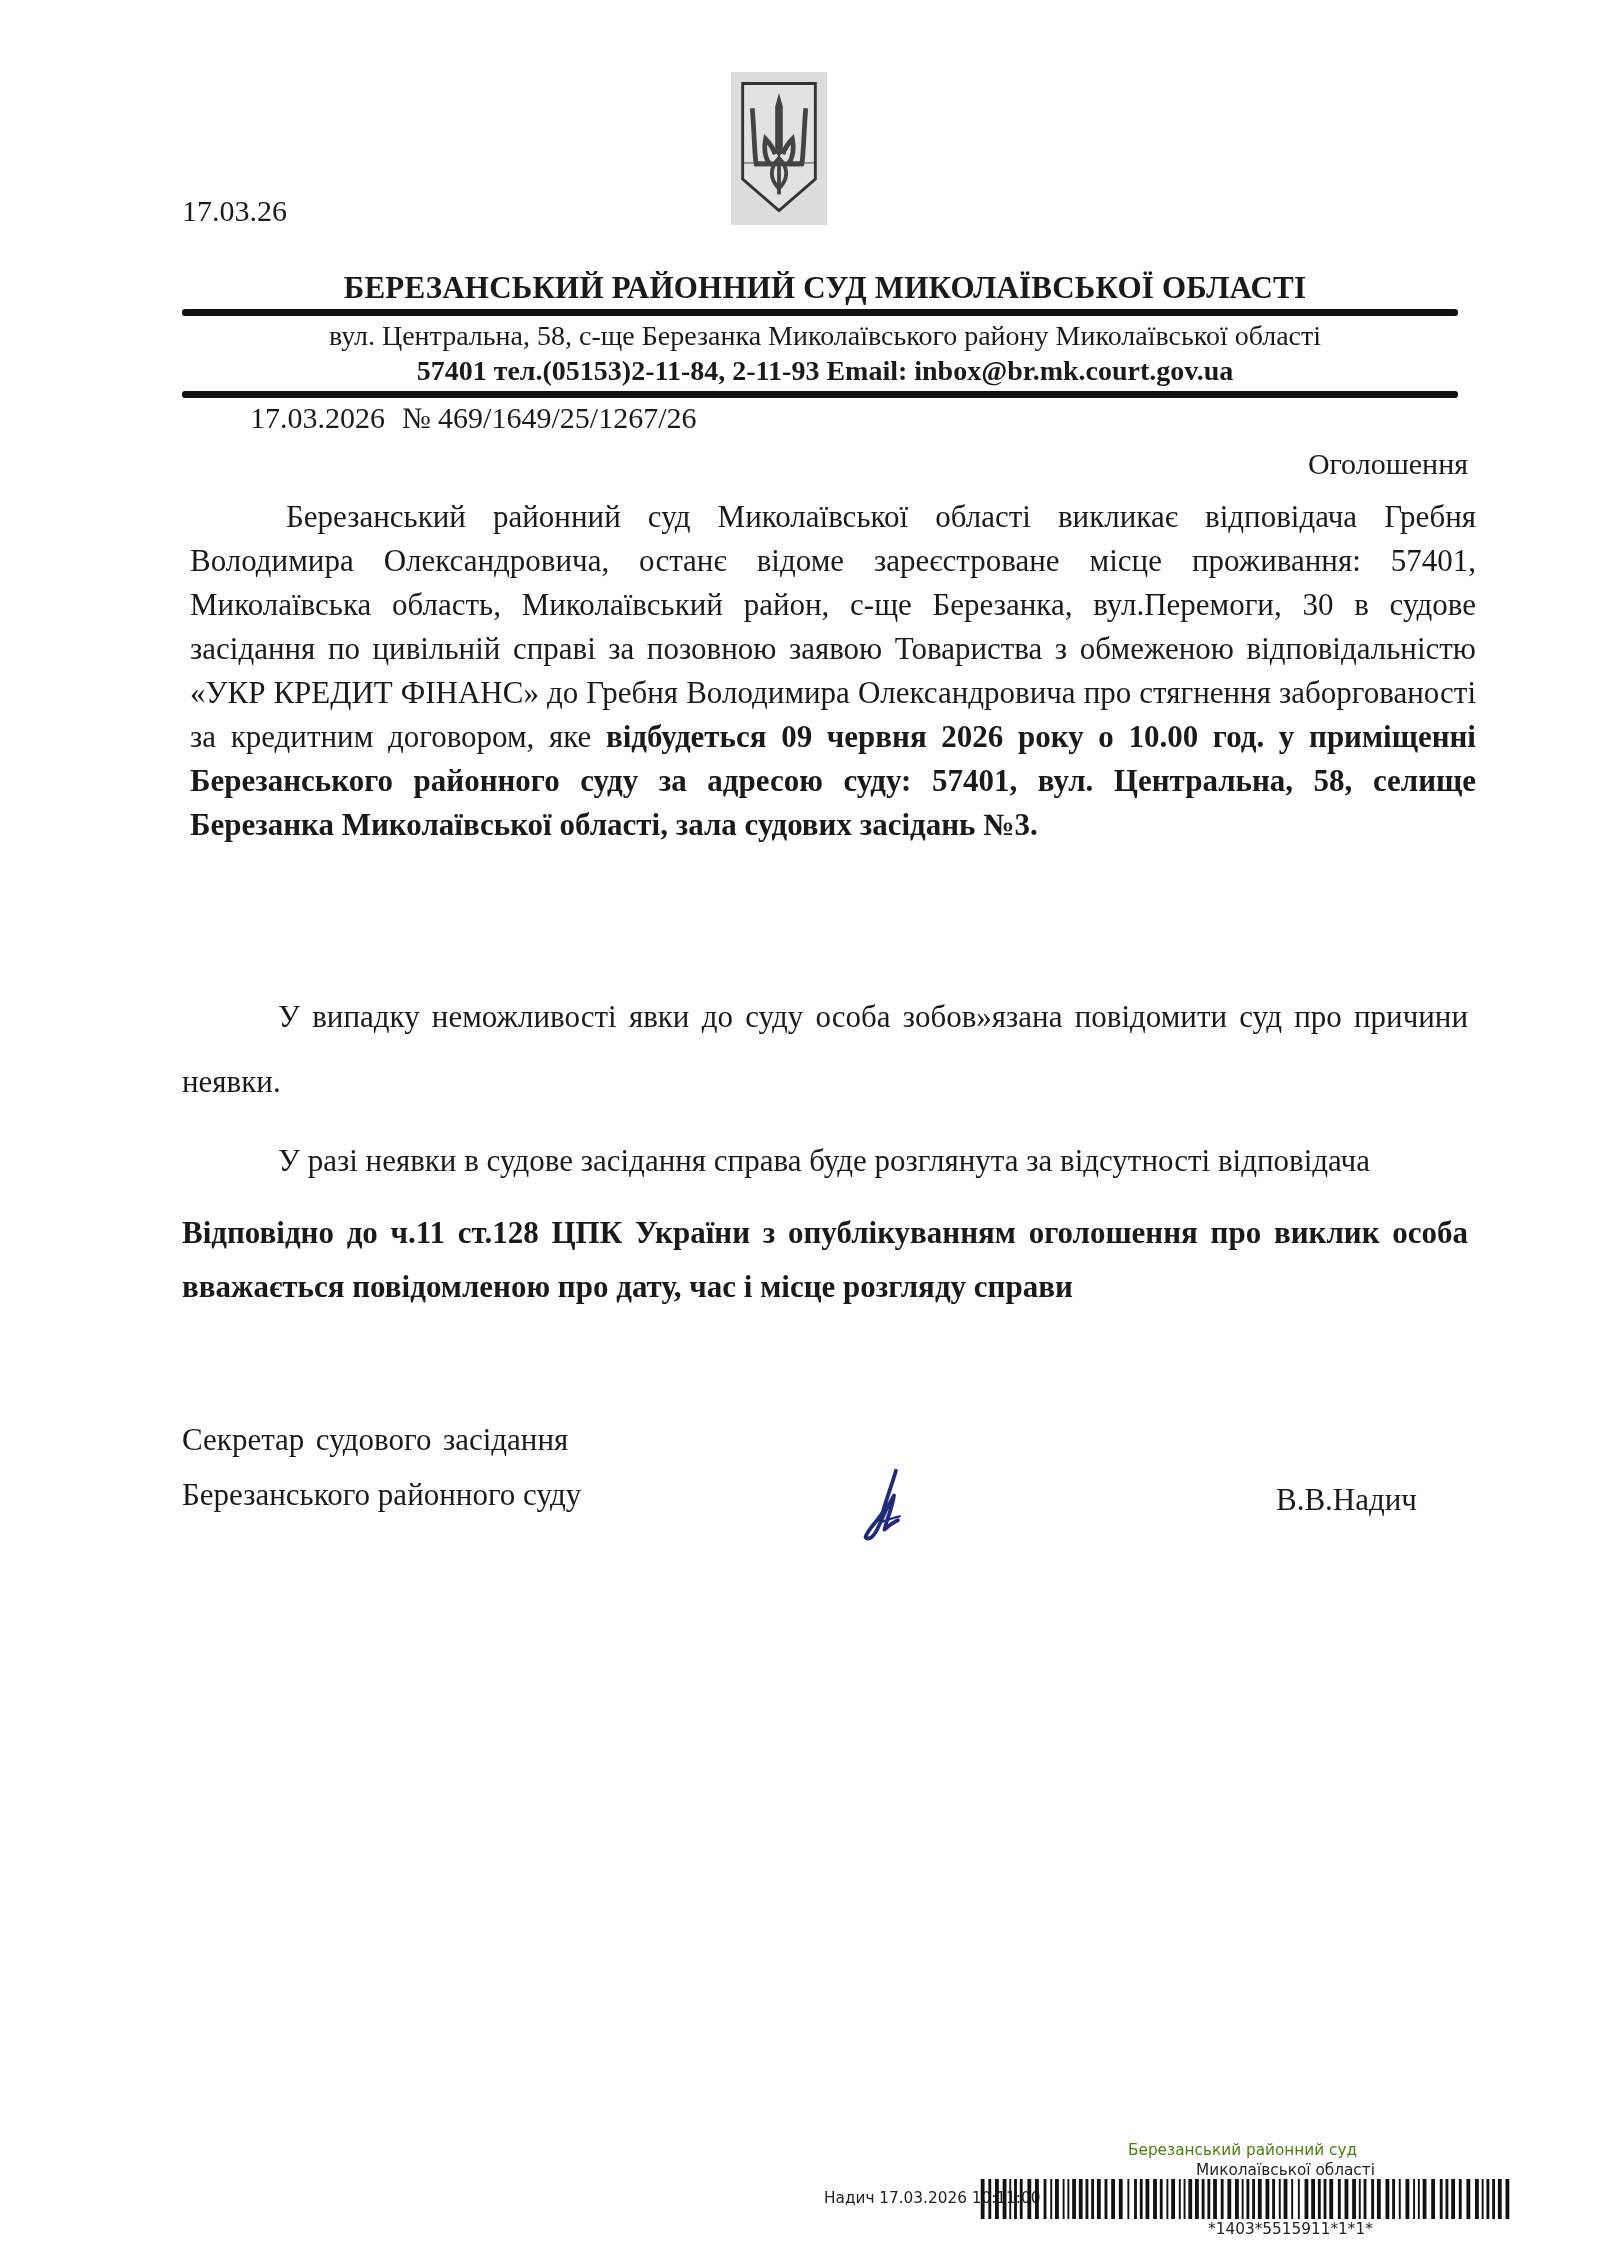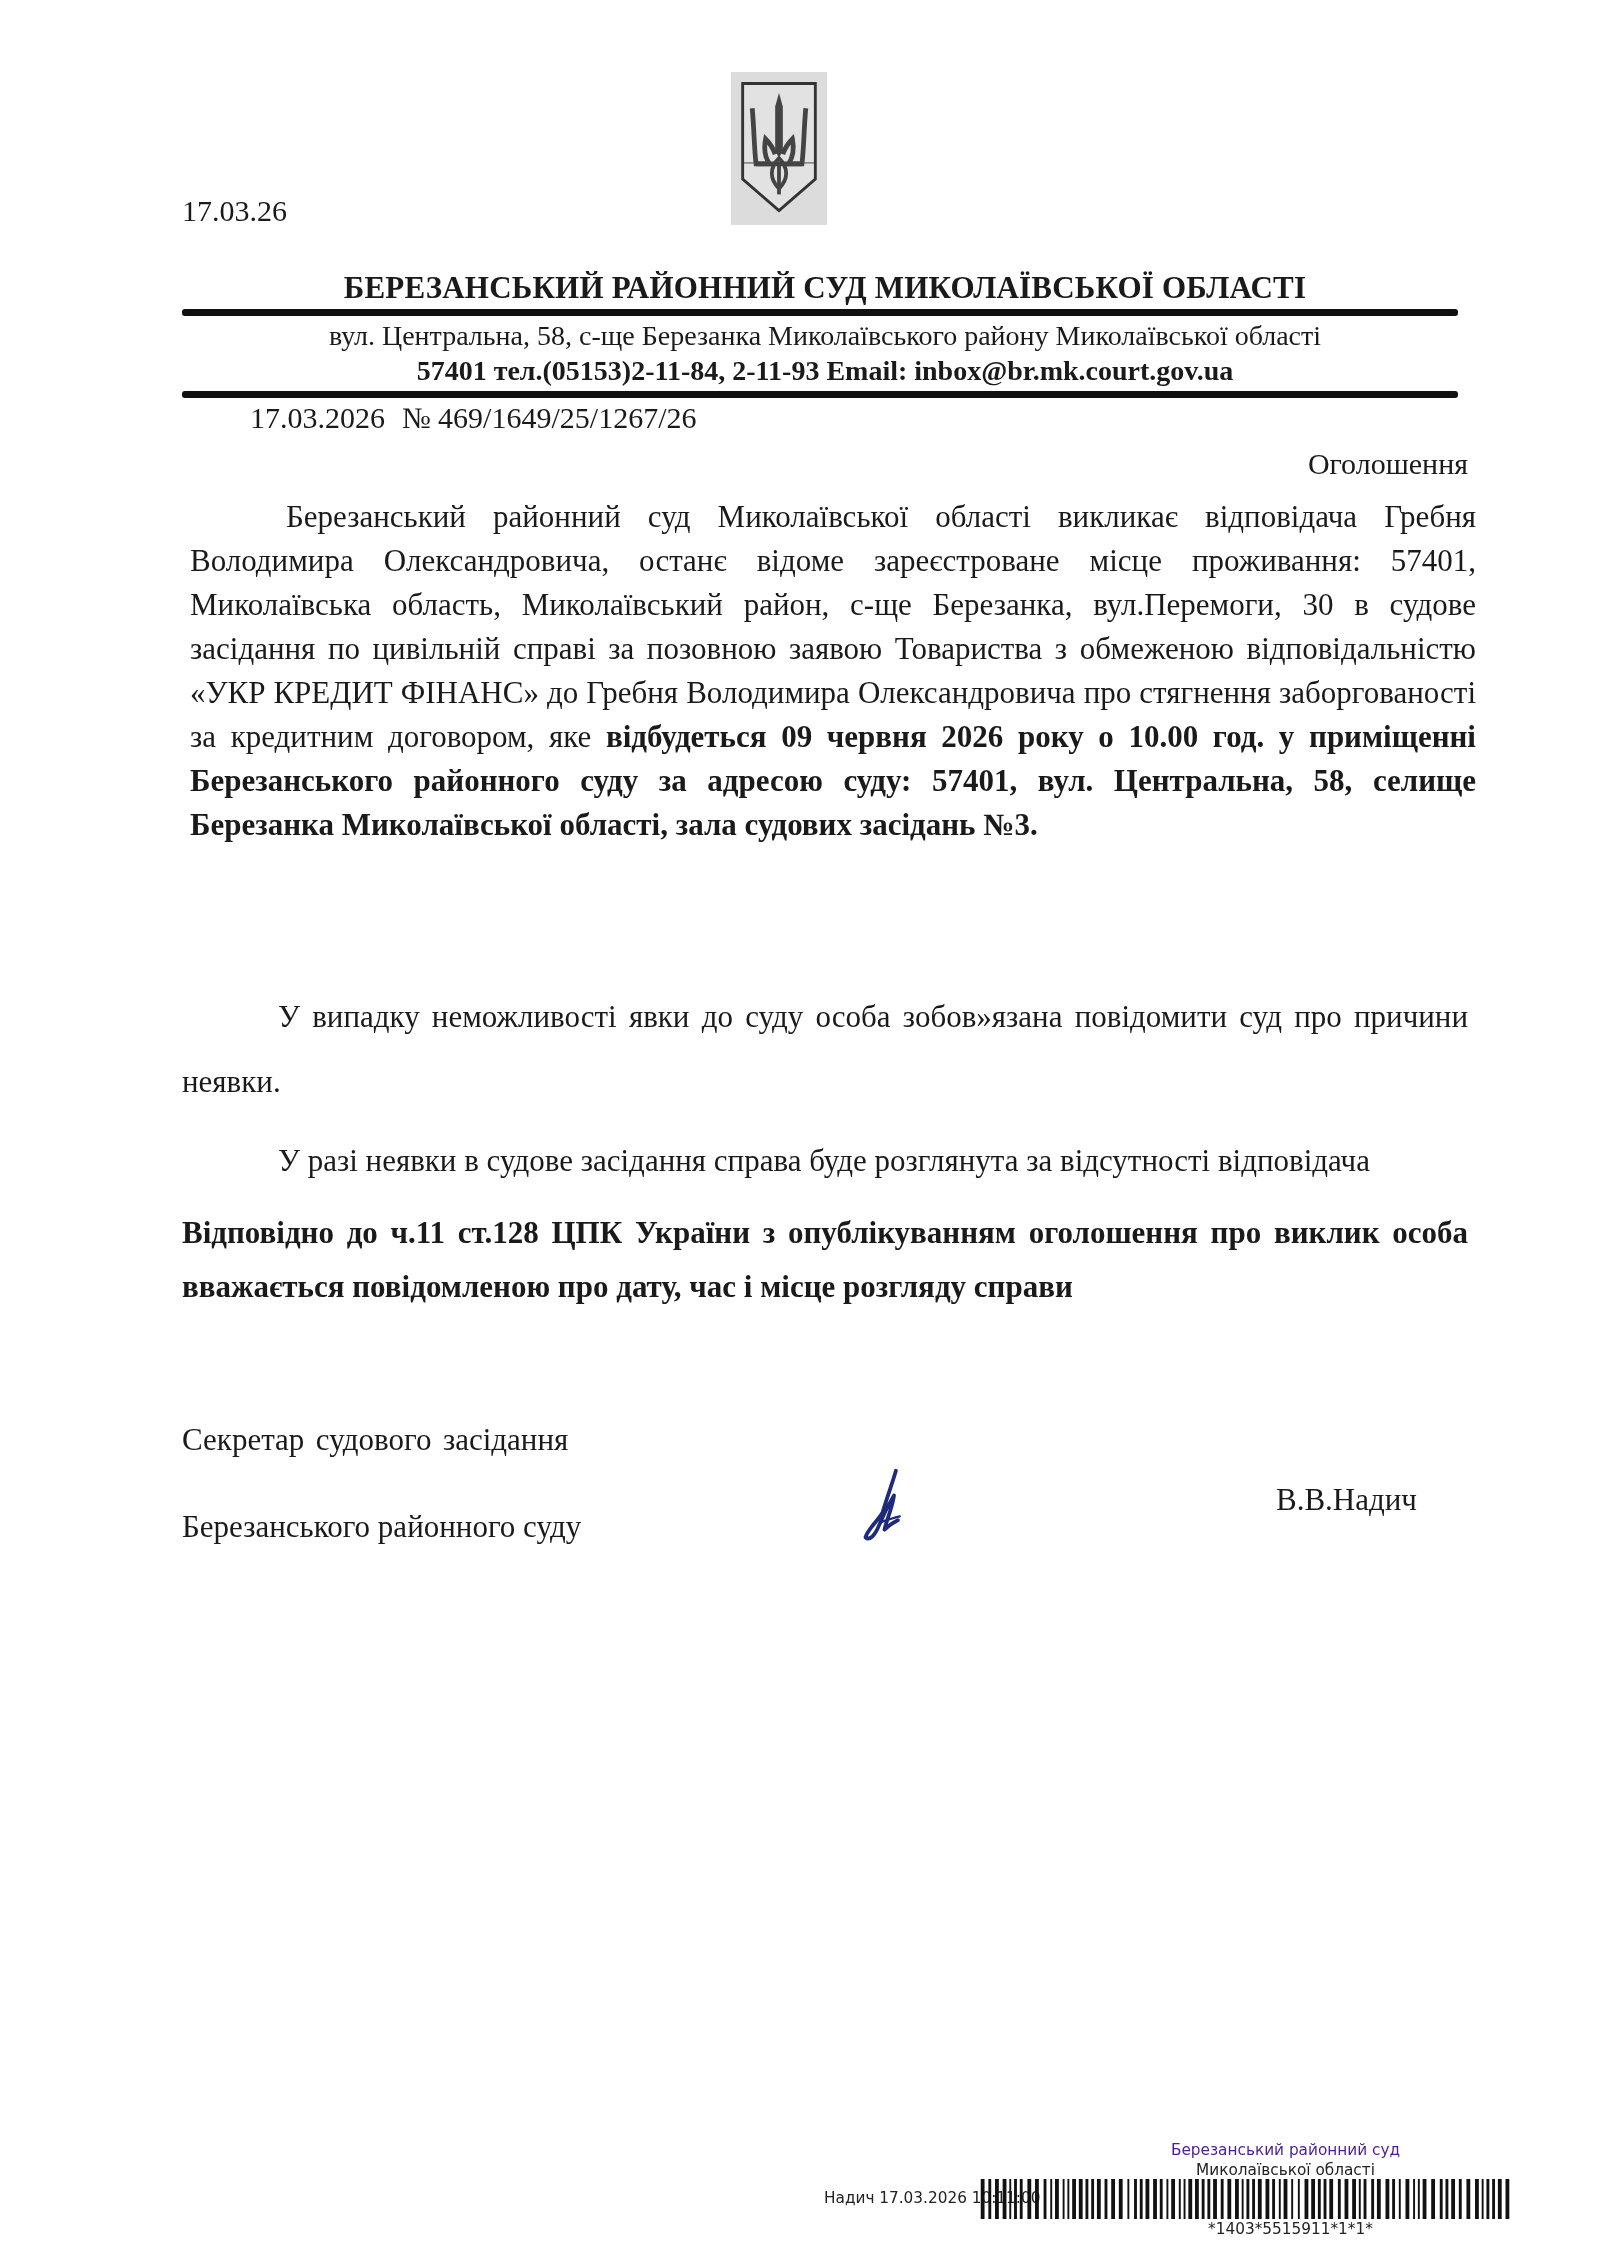--- a/index.html
+++ b/index.html
@@ -30,27 +30,27 @@
 
   .para { left: 182px; width: 1286px; font-size: 31px; line-height: 44px; text-align: justify; }
   .para .indent { display: inline-block; width: 96px; }
   .para b { font-weight: bold; }
   #para-1 { top: 495px; margin-left: 8px; }
   #para-2 { top: 984px; line-height: 65px; }
   #para-3 { top: 1128px; line-height: 65px; text-align: left; }
   #para-4 { top: 1206px; font-weight: bold; line-height: 54px; }
 
   #sig-role-1 { left: 182px; top: 1422px; font-size: 31px; word-spacing: 3.8px; }
-  #sig-role-2 { left: 182px; top: 1477px; font-size: 31px; margin-top: 32px; }
+  #sig-role-2 { left: 182px; top: 1477px; font-size: 31px; }
   #sig-name { left: 1252px; top: 1482px; font-size: 31px; margin-left: 24px; }
   #signature { left: 856px; top: 1467px; width: 57px; height: 76px; }
 
   
-  #stamp-court-1 { left: 1128px; width: 315px; top: 2141px; text-align: center;
-                   font-family: "DejaVu Sans", sans-serif; font-size: 15.3px; color: #4c1d95; }
+  #stamp-court-1 { left: 1128px; width: 315px; top: 2141px; 
+                   font-family: "DejaVu Sans", sans-serif; font-size: 15.3px; color: #4d7c0f; }
   #stamp-court-2 { left: 1128px; width: 315px; top: 2161px; text-align: center;
                    font-family: "DejaVu Sans", sans-serif; font-size: 15.3px; color: #222; }
   #stamp-signer { left: 824px; top: 2189px; font-family: "DejaVu Sans", sans-serif;
                   font-size: 15.3px; color: #222; }
   #barcode { left: 978px; top: 2179px; width: 535px; height: 40px; }
   #barcode-text { left: 1128px; width: 325px; top: 2220px; text-align: center;
                   font-family: "DejaVu Sans", sans-serif; font-size: 15.3px; color: #222; }
 </style>
 </head>
 <body>

